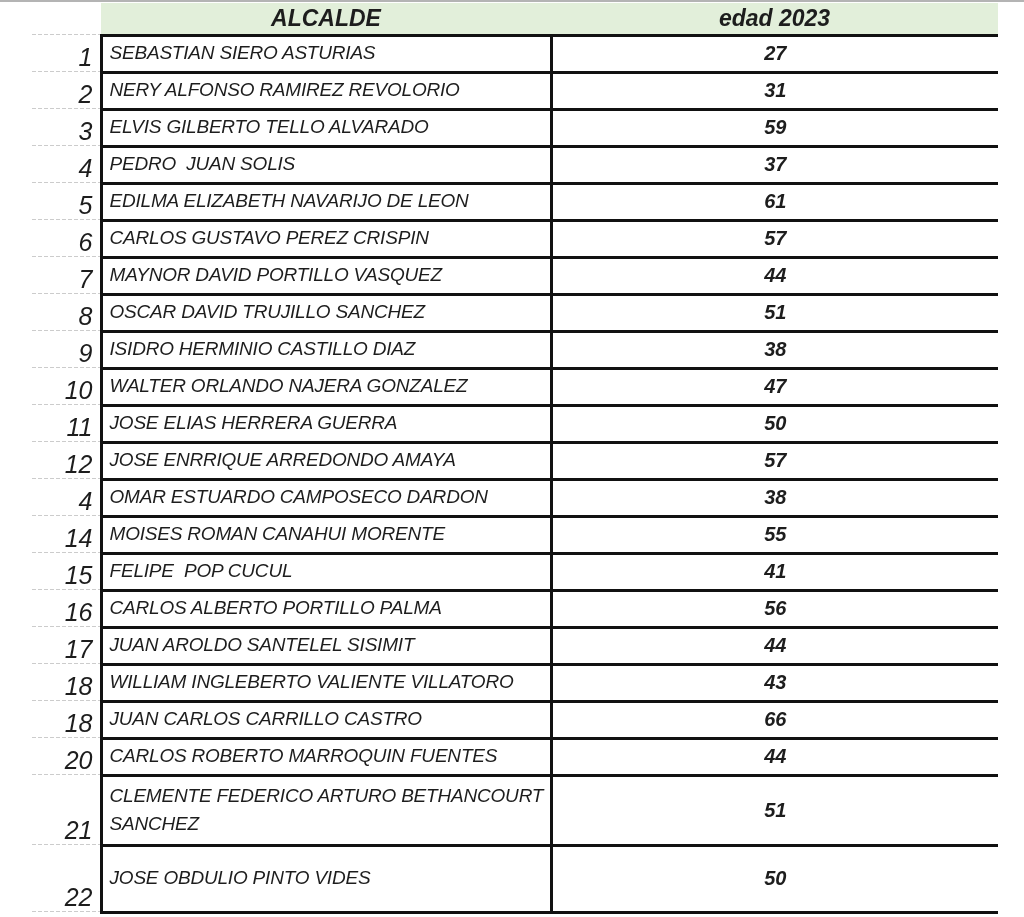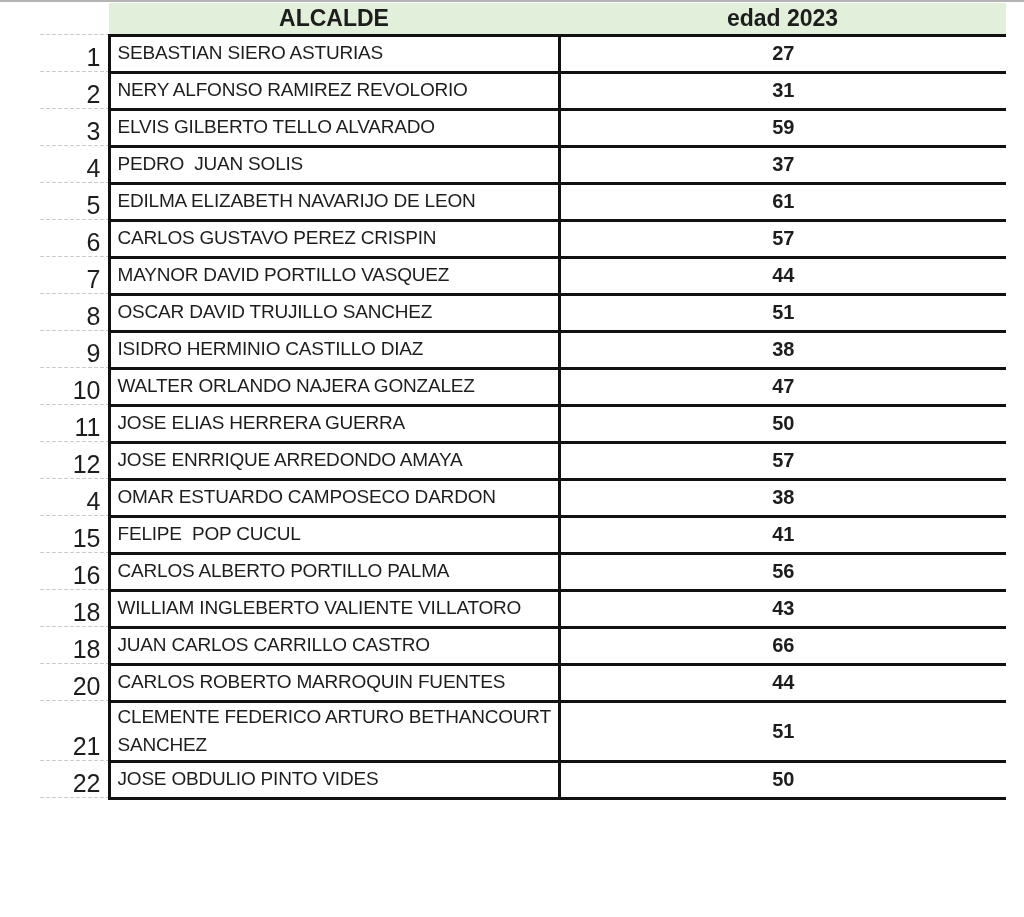--- a/index.html
+++ b/index.html
@@ -10,24 +10,25 @@
     position: relative;
     font-family: "Liberation Sans", "DejaVu Sans", sans-serif;
     color: #1d1d1d;
   }
   .top-strip {
     position: absolute; top: 0; left: 0;
     width: 1024px; height: 2px;
     background: var(--top-strip, #b4b4b4);
   }
   table.sheet {
-    position: absolute; top: 3px; left: 16px;
+    position: absolute; top: 3px; left: 8px;
     width: 990px;
     border-collapse: collapse;
     table-layout: fixed;
+    font-style: italic;
   }
   col.c-num  { width: 93px; }
   col.c-name { width: 450px; }
   col.c-age  { width: 447px; }
   th, td { padding: 0; }
   tr.hdr { height: 32px; }
   tr.r   { height: 37px; }
   tbody tr:nth-child(21) { height: 70px; }
   tbody tr:nth-child(22) { height: 67px; }
 
@@ -148,30 +149,40 @@
     <td class="num">12</td>
     <td class="name">JOSE ENRRIQUE ARREDONDO AMAYA</td>
     <td class="age">57</td>
   </tr>
       <tr class="r">
     <td class="num">4</td>
     <td class="name">OMAR ESTUARDO CAMPOSECO DARDON</td>
     <td class="age">38</td>
   </tr>
       <tr class="r">
+    <td class="num">14</td>
+    <td class="name">MOISES ROMAN CANAHUI MORENTE</td>
+    <td class="age">55</td>
+  </tr>
+      <tr class="r">
     <td class="num">15</td>
     <td class="name">FELIPE  POP CUCUL</td>
     <td class="age">41</td>
   </tr>
       <tr class="r">
     <td class="num">16</td>
     <td class="name">CARLOS ALBERTO PORTILLO PALMA</td>
     <td class="age">56</td>
   </tr>
       <tr class="r">
+    <td class="num">17</td>
+    <td class="name">JUAN AROLDO SANTELEL SISIMIT</td>
+    <td class="age">44</td>
+  </tr>
+      <tr class="r">
     <td class="num">18</td>
     <td class="name">WILLIAM INGLEBERTO VALIENTE VILLATORO</td>
     <td class="age">43</td>
   </tr>
       <tr class="r">
     <td class="num">18</td>
     <td class="name">JUAN CARLOS CARRILLO CASTRO</td>
     <td class="age">66</td>
   </tr>
       <tr class="r">

